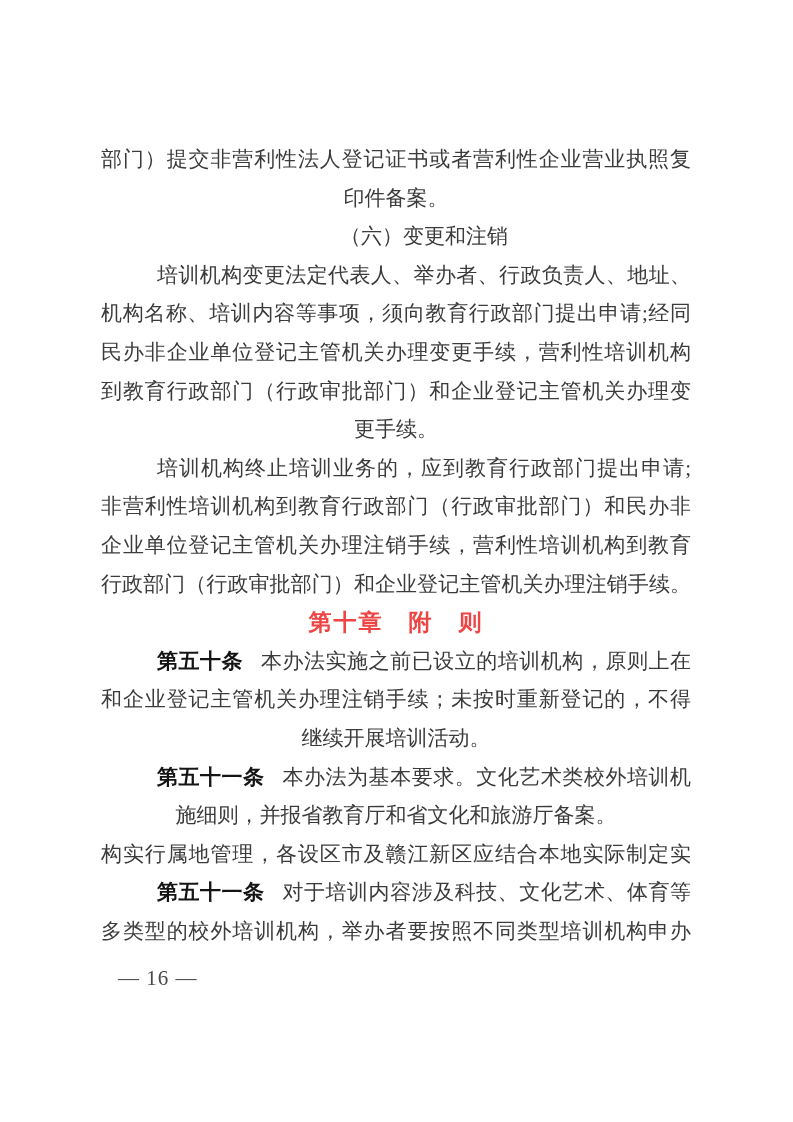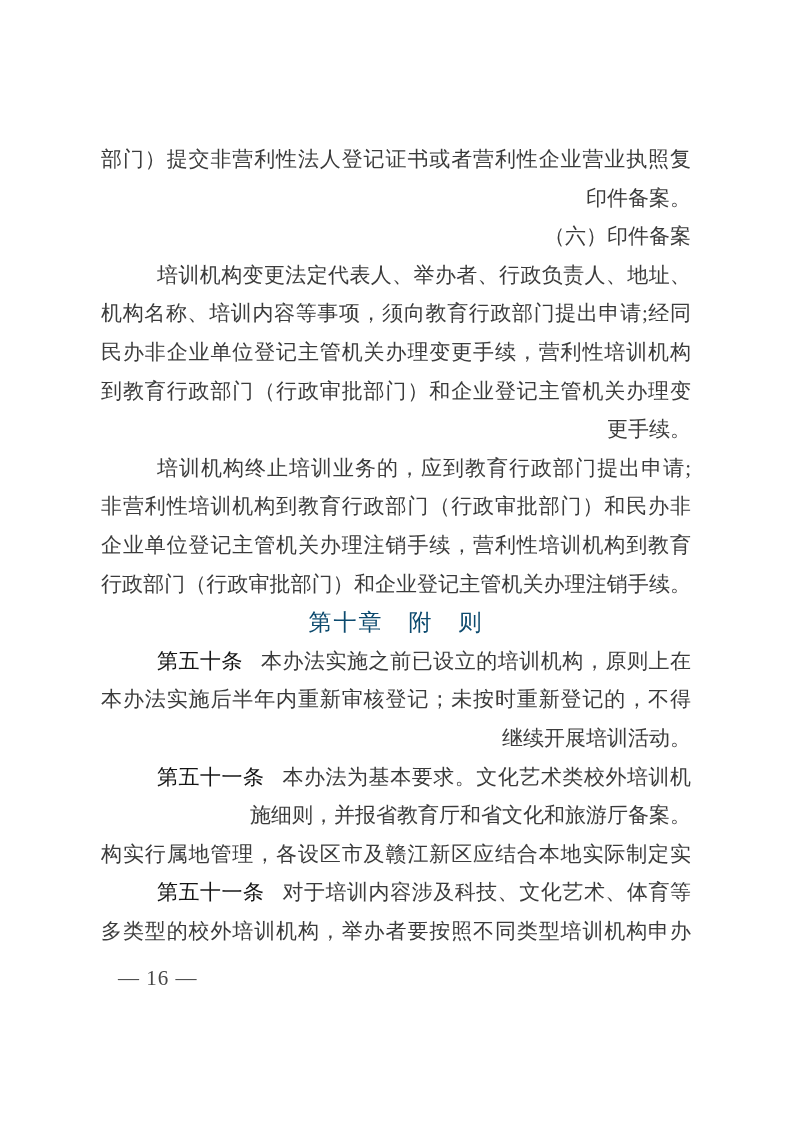--- a/index.html
+++ b/index.html
@@ -16,44 +16,44 @@
   .text-block {
     position: absolute;
     left: 101px;
     top: 140px;
     width: 590px;
   }
   .line {
     height: 38.6px;
     line-height: 38.6px;
     font-size: 21px;
-    text-align: right;
+    text-align: center;
     white-space: nowrap;
     color: #3b3b3b;
   }
   .line.full {
     white-space: normal;
     text-align: justify;
     text-align-last: justify;
     text-justify: inter-character;
   }
   .line.indent { text-indent: 56px; }
   .line.heading {
     text-align: center;
     text-align-last: center;
     text-indent: 0;
     font-family: "Liberation Sans", "DejaVu Sans", sans-serif;
-    font-weight: 400;
+    font-weight: 700;
     font-size: 23px;
-    color: #0c4a6e;
+    color: #ef4444;
     letter-spacing: 2px;
   }
   .article-no {
     font-family: "Liberation Sans", "DejaVu Sans", sans-serif;
-    font-weight: 400;
+    font-weight: 700;
     color: #141414;
     margin-right: 0.85em;
   }
   .footer {
     position: absolute;
     left: 118px;
     top: 963px;
     font-size: 21px;
     line-height: 30px;
     color: #474747;
@@ -61,33 +61,33 @@
     font-family: "Liberation Serif", "DejaVu Serif", serif;
   }
 </style>
 </head>
 <body>
 
 <div class="page">
   <div class="text-block">
       <div class="line full">部门）提交非营利性法人登记证书或者营利性企业营业执照复</div>
       <div class="line">印件备案。</div>
-      <div class="line indent">（六）印件备案</div>
+      <div class="line indent">（六）变更和注销</div>
       <div class="line indent full">培训机构变更法定代表人、举办者、行政负责人、地址、</div>
       <div class="line full">机构名称、培训内容等事项，须向教育行政部门提出申请;经同</div>
       <div class="line full">民办非企业单位登记主管机关办理变更手续，营利性培训机构</div>
       <div class="line full">到教育行政部门（行政审批部门）和企业登记主管机关办理变</div>
       <div class="line">更手续。</div>
       <div class="line indent full">培训机构终止培训业务的，应到教育行政部门提出申请;</div>
       <div class="line full">非营利性培训机构到教育行政部门（行政审批部门）和民办非</div>
       <div class="line full">企业单位登记主管机关办理注销手续，营利性培训机构到教育</div>
       <div class="line full">行政部门（行政审批部门）和企业登记主管机关办理注销手续。</div>
       <div class="line heading">第十章　附　则</div>
       <div class="line indent full"><span class="article-no">第五十条</span><span>本办法实施之前已设立的培训机构，原则上在</span></div>
-      <div class="line full">本办法实施后半年内重新审核登记；未按时重新登记的，不得</div>
+      <div class="line full">和企业登记主管机关办理注销手续；未按时重新登记的，不得</div>
       <div class="line">继续开展培训活动。</div>
       <div class="line indent full"><span class="article-no">第五十一条</span><span>本办法为基本要求。文化艺术类校外培训机</span></div>
       <div class="line">施细则，并报省教育厅和省文化和旅游厅备案。</div>
       <div class="line full">构实行属地管理，各设区市及赣江新区应结合本地实际制定实</div>
       <div class="line indent full"><span class="article-no">第五十一条</span><span>对于培训内容涉及科技、文化艺术、体育等</span></div>
       <div class="line full">多类型的校外培训机构，举办者要按照不同类型培训机构申办</div>
     </div>
   <div class="footer">— 16 —</div>
 </div>
 

